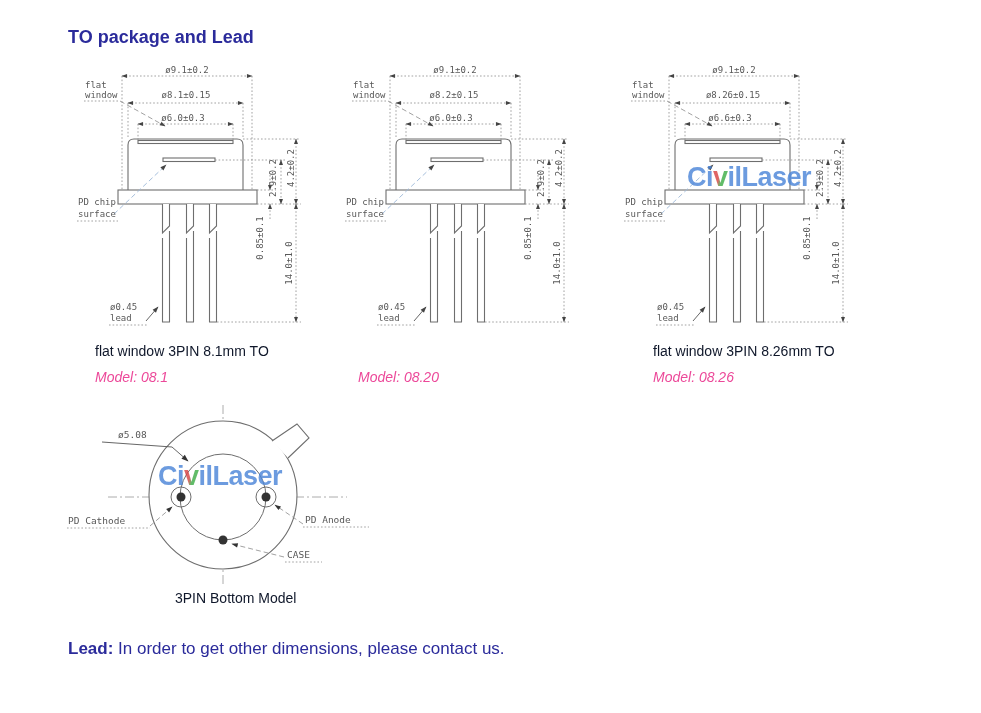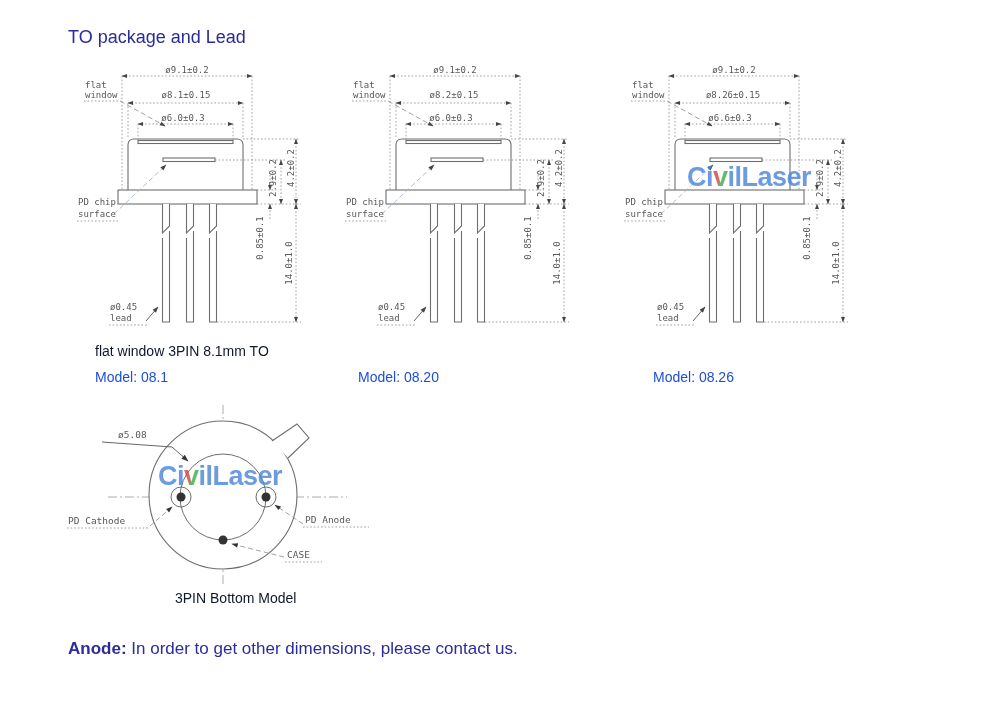--- a/index.html
+++ b/index.html
@@ -1,20 +1,20 @@
 <!DOCTYPE html>
 <html><head>
 <meta charset="utf-8">
 <style>
   html,body{margin:0;padding:0;background:#ffffff;}
   #page{position:relative;width:981px;height:713px;background:#fff;overflow:hidden;
         font-family:"Liberation Sans",sans-serif;}
-  .title{position:absolute;left:68px;top:27px;font-size:18px;font-weight:normal;color:#2b2b9b;}
+  .title{position:absolute;left:68px;top:27px;font-size:18px;font-weight:bold;color:#2b2b9b;}
   .caption{position:absolute;font-size:14px;color:#0f172a;white-space:nowrap;}
-  .model{position:absolute;font-size:14px;color:#1d4ed8;white-space:nowrap;}
+  .model{position:absolute;font-size:14px;color:#ec4899;white-space:nowrap;font-style:italic;}
   .note{position:absolute;left:68px;top:639px;font-size:17px;color:#2b2b9b;white-space:nowrap;}
   .note b{font-weight:bold;}
   .wm{position:absolute;font-weight:bold;font-size:27px;letter-spacing:-0.5px;
       color:#4c86d8;opacity:.82;white-space:nowrap;}
   .wm-v{color:#3fae49;}
   @supports (-webkit-background-clip: text){
     .wm-v{background:linear-gradient(105deg,#d94444 42%,#3fae49 58%);
           -webkit-background-clip:text;background-clip:text;color:transparent;}
   }
   svg{position:absolute;overflow:visible;}
@@ -229,20 +229,21 @@
       <text x="195" y="180" text-anchor="middle" transform="rotate(-90,195,180)">0.85±0.1</text>
       <text x="208" y="120" text-anchor="middle" transform="rotate(-90,208,120)">2.9±0.2</text>
       <text x="226" y="110" text-anchor="middle" transform="rotate(-90,226,110)">4.2±0.2</text>
       <text x="224" y="205" text-anchor="middle" transform="rotate(-90,224,205)">14.0±1.0</text>
     </g>
   </svg>
 
   <div class="caption" style="left:95px;top:343px">flat window 3PIN 8.1mm TO</div>
   <div class="model" style="left:95px;top:369px">Model: 08.1</div>
   <div class="model" style="left:358px;top:369px">Model: 08.20</div>
+  <div class="caption" style="left:653px;top:343px">flat window 3PIN 8.26mm TO</div>
   <div class="model" style="left:653px;top:369px">Model: 08.26</div>
 
   <svg style="left:60px;top:400px" width="330" height="215" viewBox="0 0 330 215">
     <defs>
       <marker id="mkb" viewBox="0 0 10 10" refX="9" refY="5" markerWidth="10" markerHeight="8" orient="auto-start-reverse">
         <path d="M0,1.5 L10,5 L0,8.5 z" fill="#333"></path>
       </marker>
     </defs>
     <g>
       <line class="cl" x1="48" y1="97" x2="287" y2="97"></line>
@@ -273,15 +274,15 @@
       <text class="cadsm" x="245" y="123">PD Anode</text>
       <text class="cadsm" x="227" y="158">CASE</text>
     </g>
   </svg>
 
   <div class="caption" style="left:175px;top:590px">3PIN Bottom Model</div>
 
   <div class="wm" style="left:687px;top:162px"><span>Ci</span><span class="wm-v">v</span><span>ilLaser</span></div>
   <div class="wm" style="left:158px;top:461px"><span>Ci</span><span class="wm-v">v</span><span>ilLaser</span></div>
 
-  <div class="note"><b>Anode:</b><span> In order to get other dimensions, please contact us.</span></div>
+  <div class="note"><b>Lead:</b><span> In order to get other dimensions, please contact us.</span></div>
 
 </div>
 
 </body></html>

